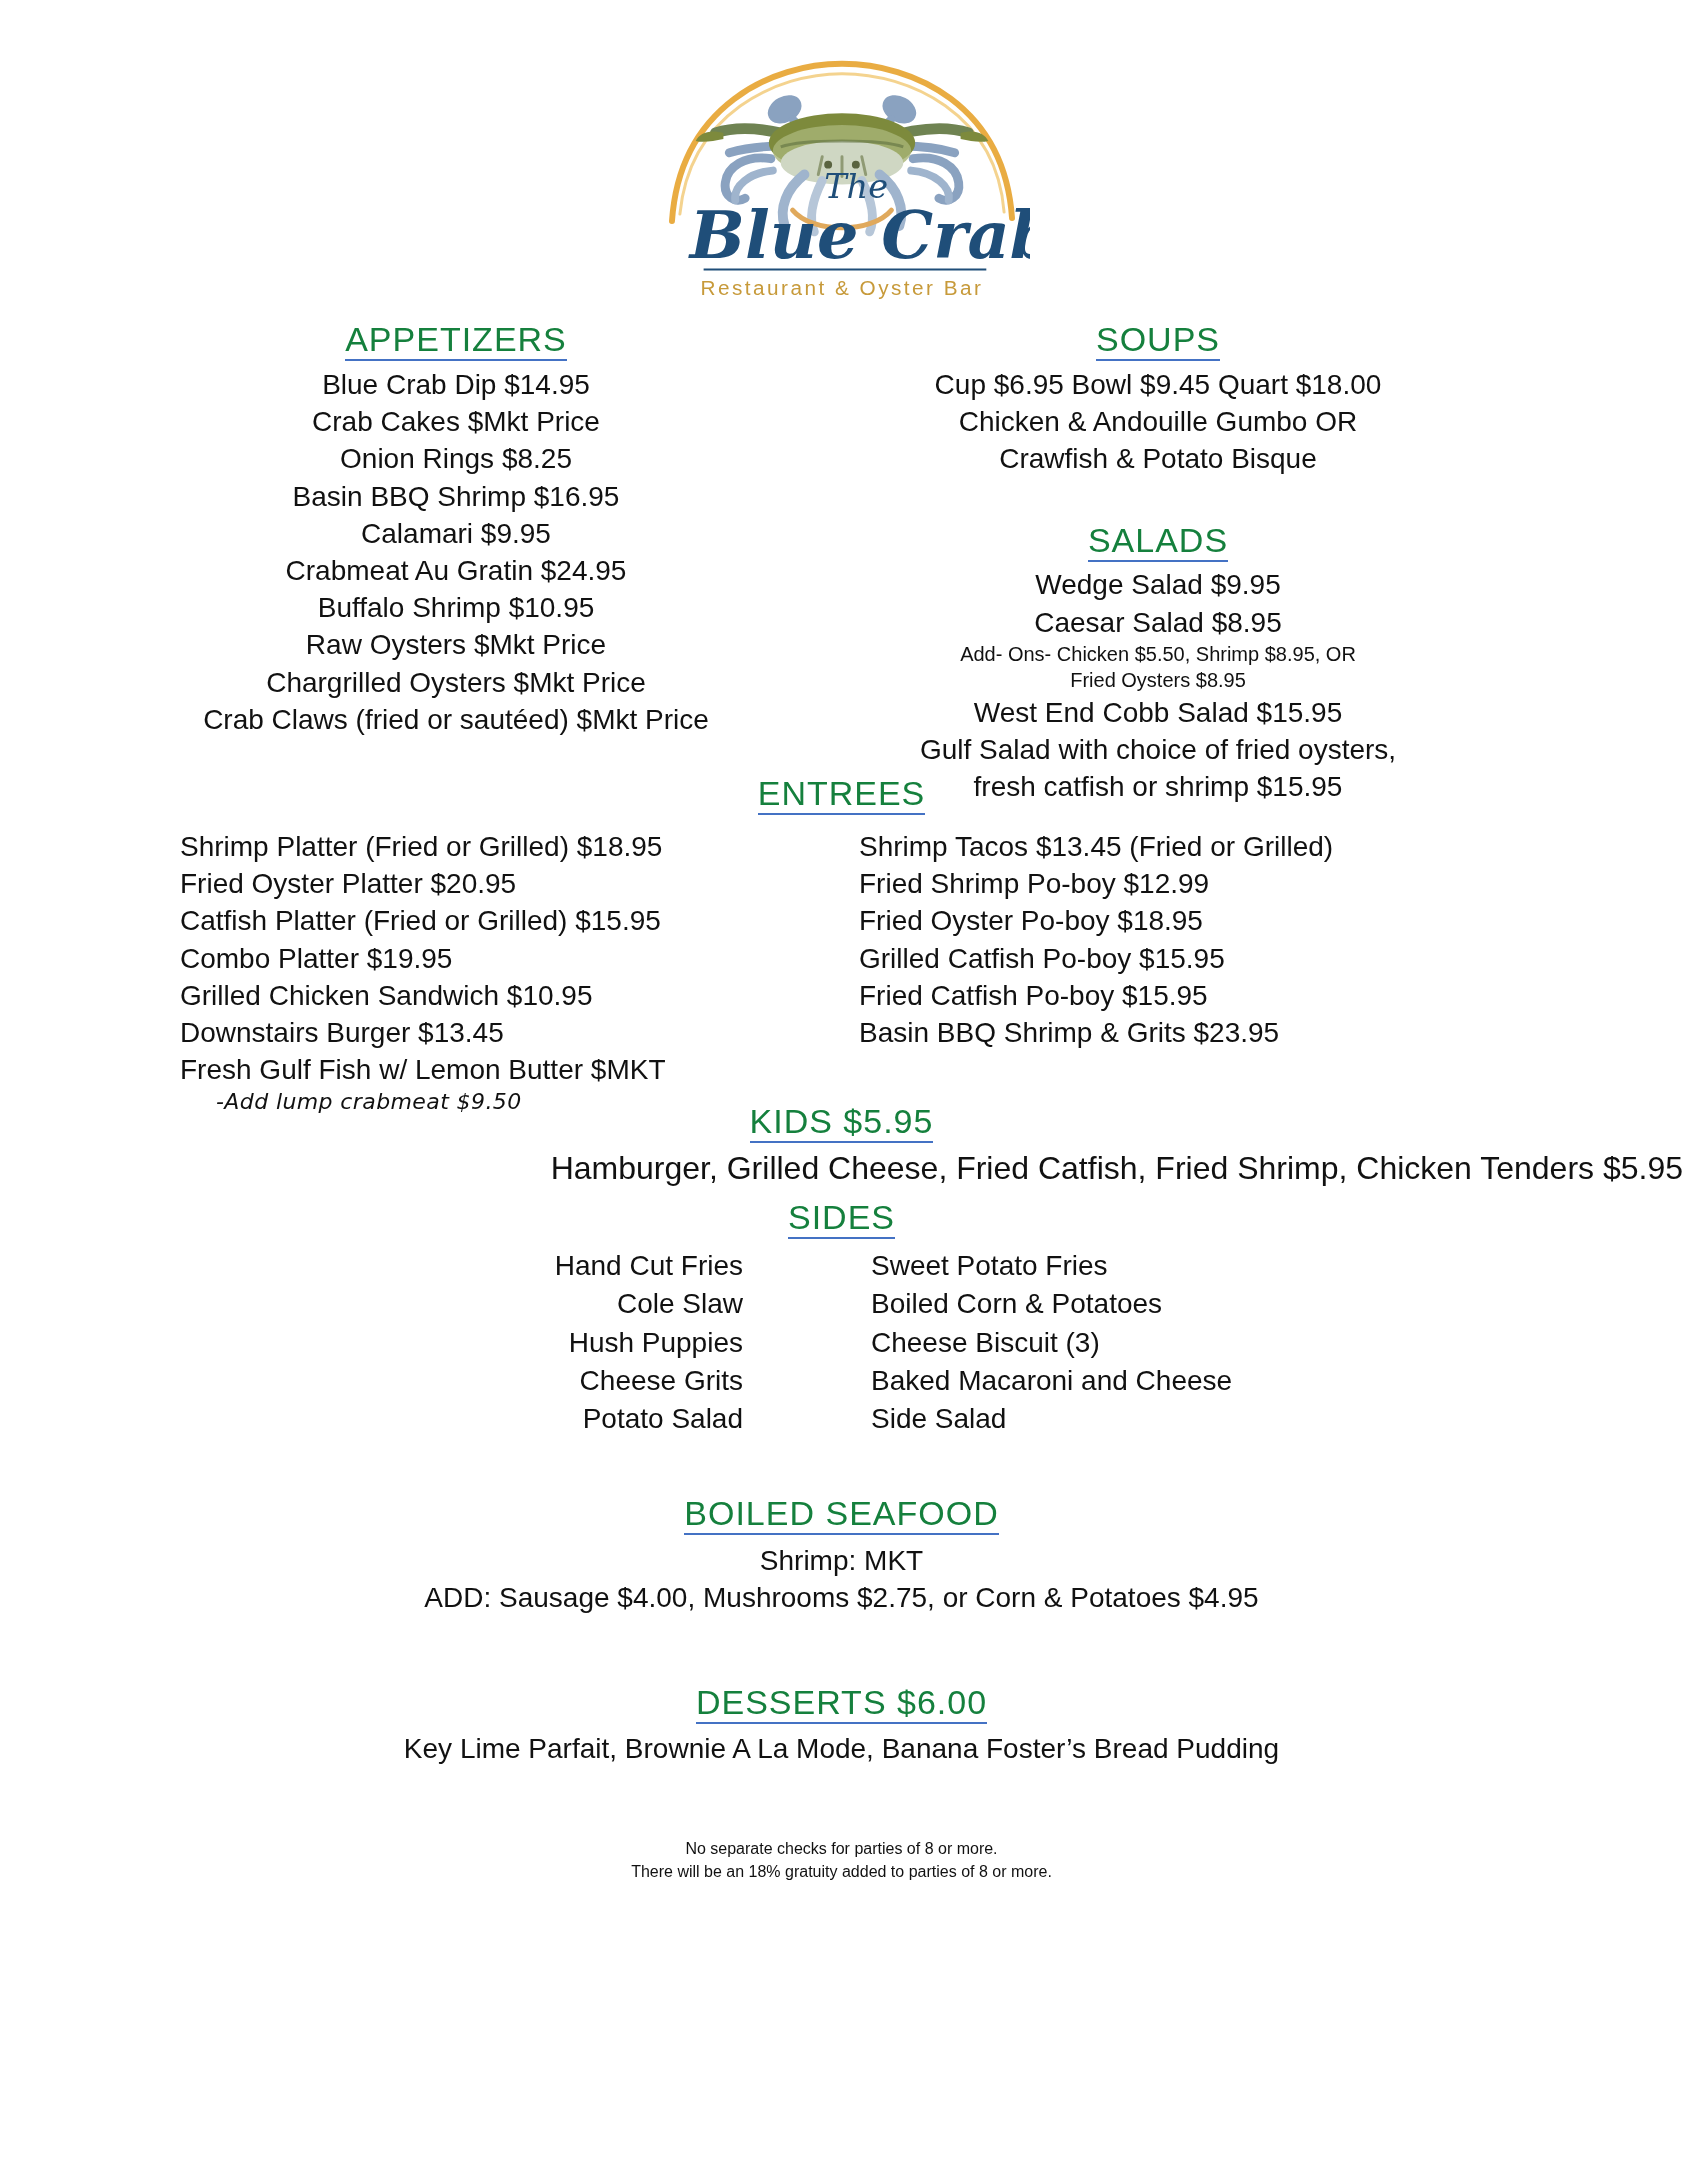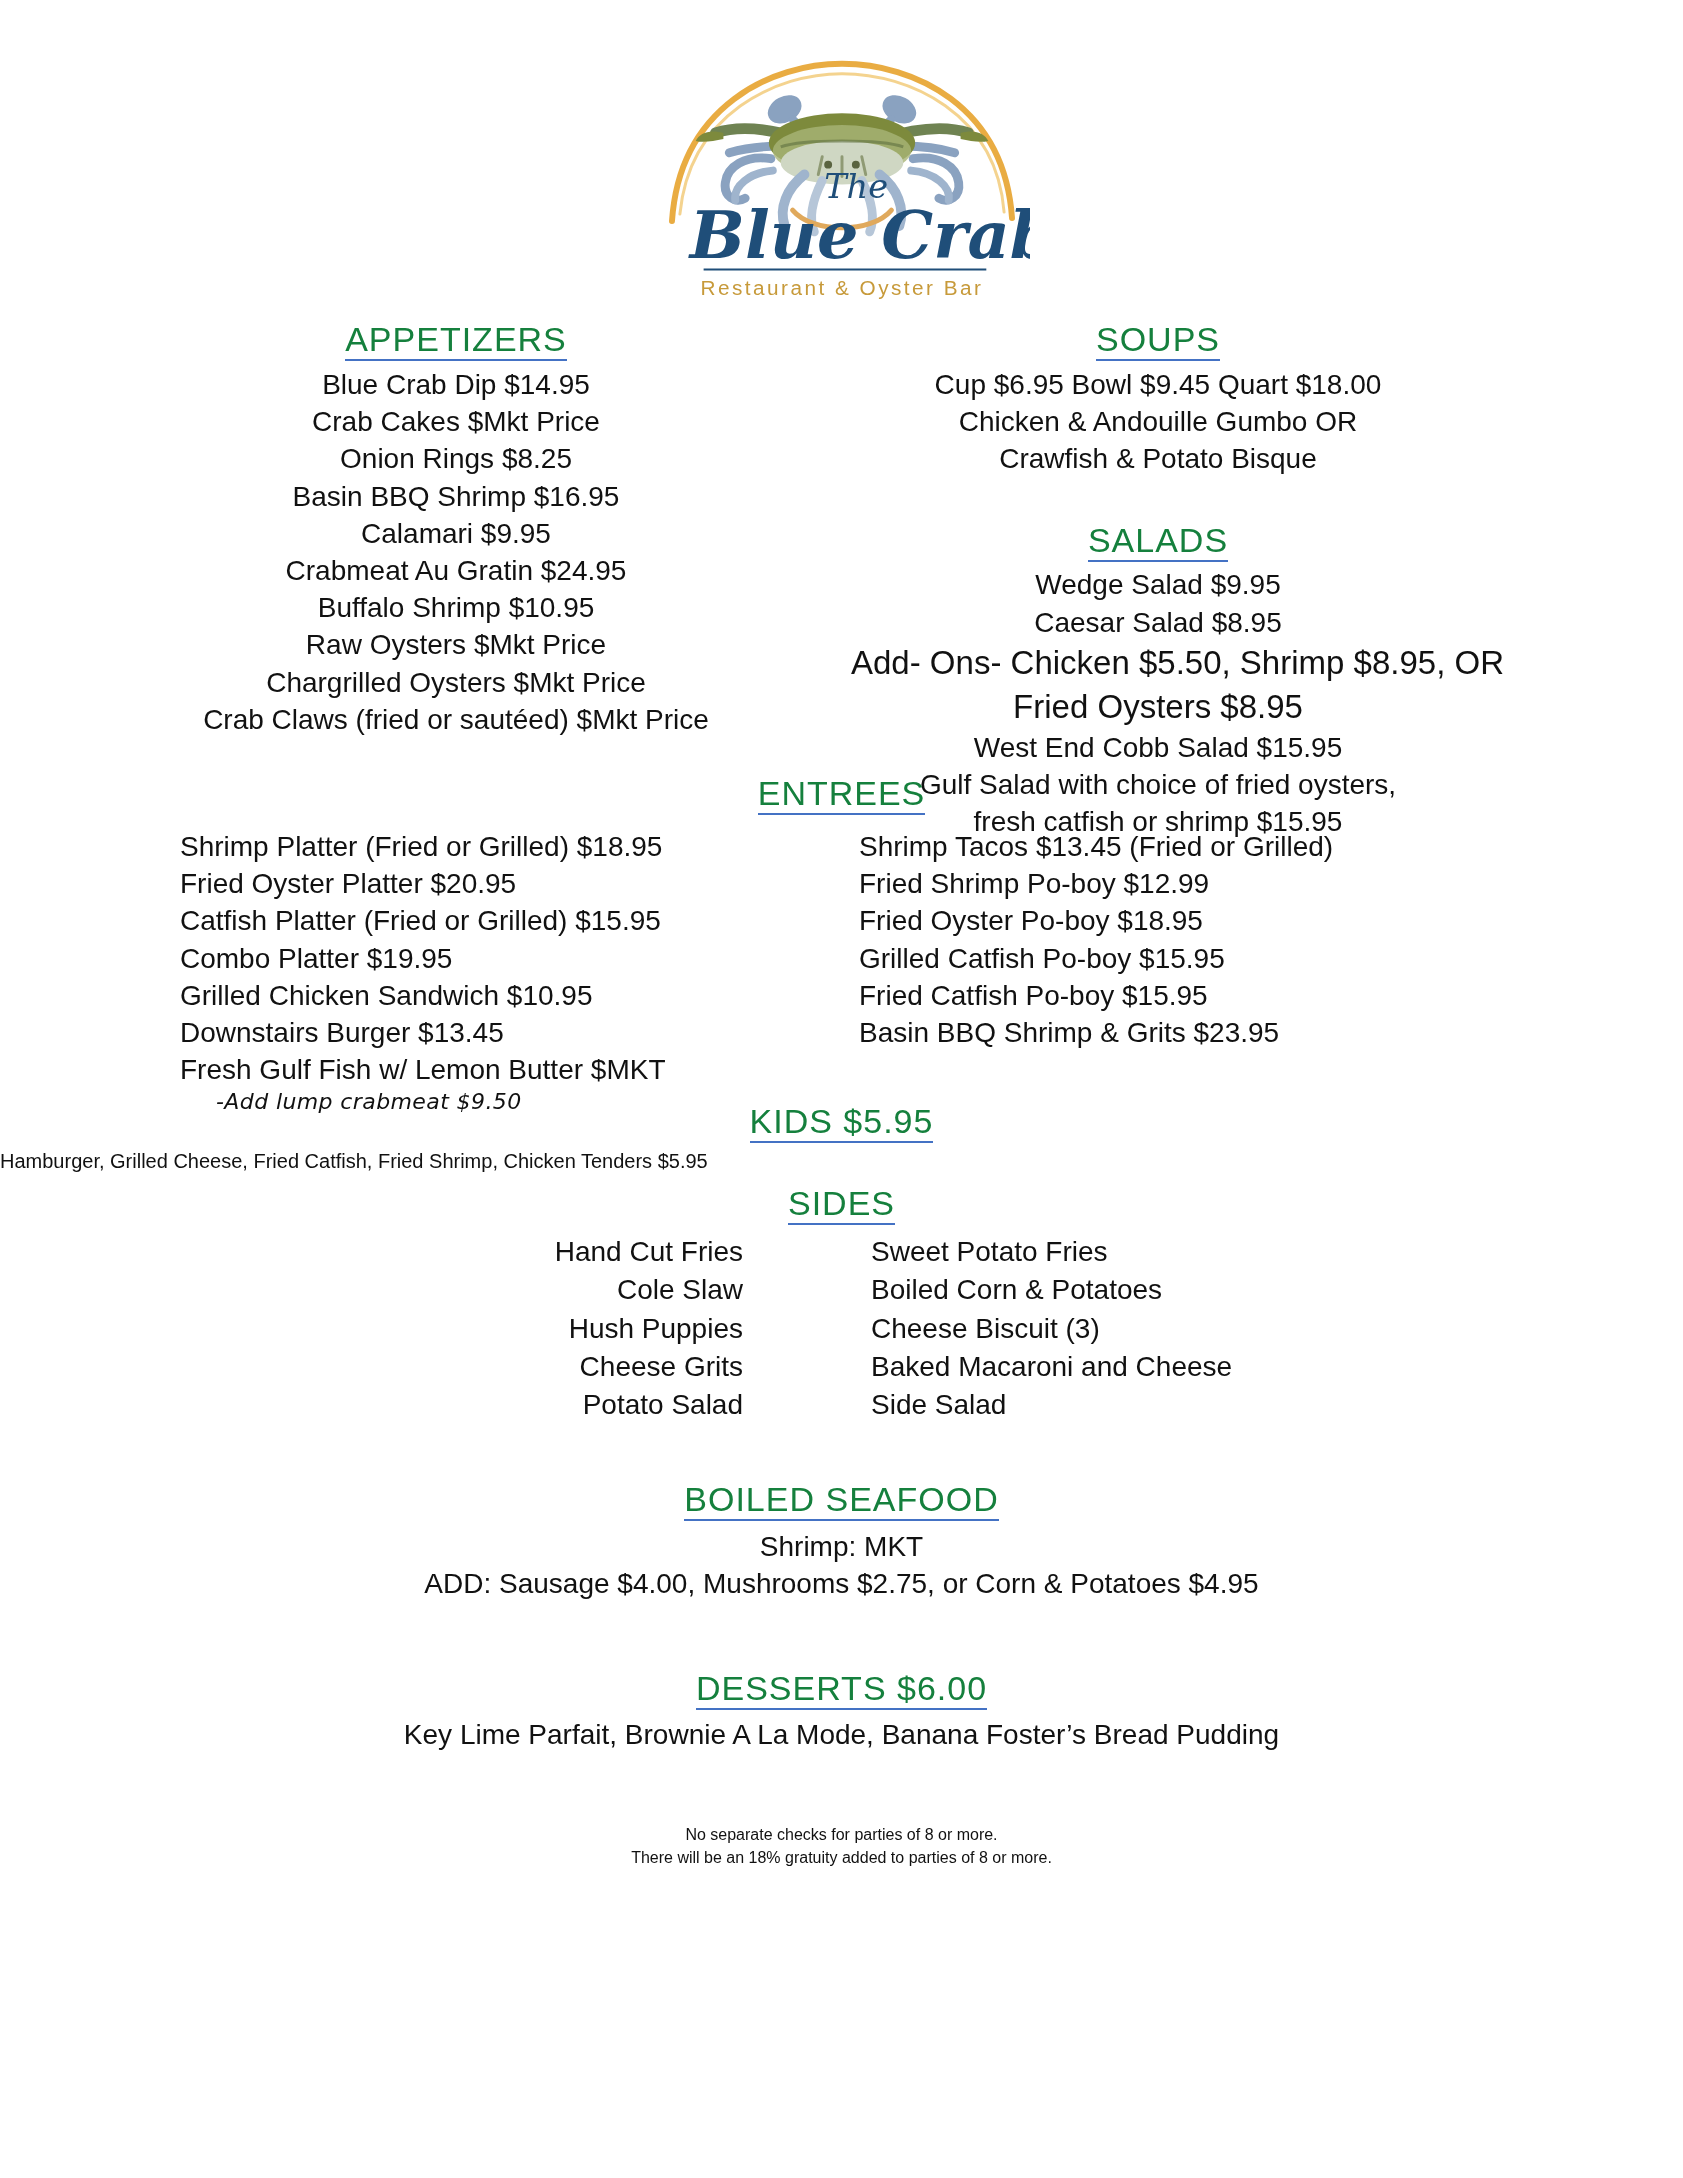--- a/index.html
+++ b/index.html
@@ -77,21 +77,21 @@
   .col-soups {
     position: absolute;
     left: 851px;
     top: 0;
     width: 614px;
     text-align: center;
   }
   .col-soups .sec-head { margin-bottom: 6px; }
   .salads-head { margin-top: 42px !important; }
   .addons {
-    font-size: 33px;
+    font-size: 20px;
   }
 
   
   .entrees-zone {
     position: relative;
     width: 1683px;
     margin-top: 38px;
   }
   .entrees-head { margin-bottom: 14px; }
   .entrees-cols {
@@ -118,21 +118,21 @@
     font-size: 22px;
     padding-left: 36px;
     letter-spacing: 0.4px;
     font-style: italic;
     line-height: 1.3;
   }
 
   
   .kids-zone { margin-top: 6px; }
   .kids-head { margin-bottom: 8px; }
-  .kids-line { text-align:left; font-size:20px; }
+  .kids-line { text-align:right; font-size:32px; }
 
   
   .sides-zone { margin-top: 10px; }
   .sides-head { margin-bottom: 10px; }
   .sides-cols {
     position: relative;
     width: 1683px;
     height: 198px;
   }
   .sides-left {

